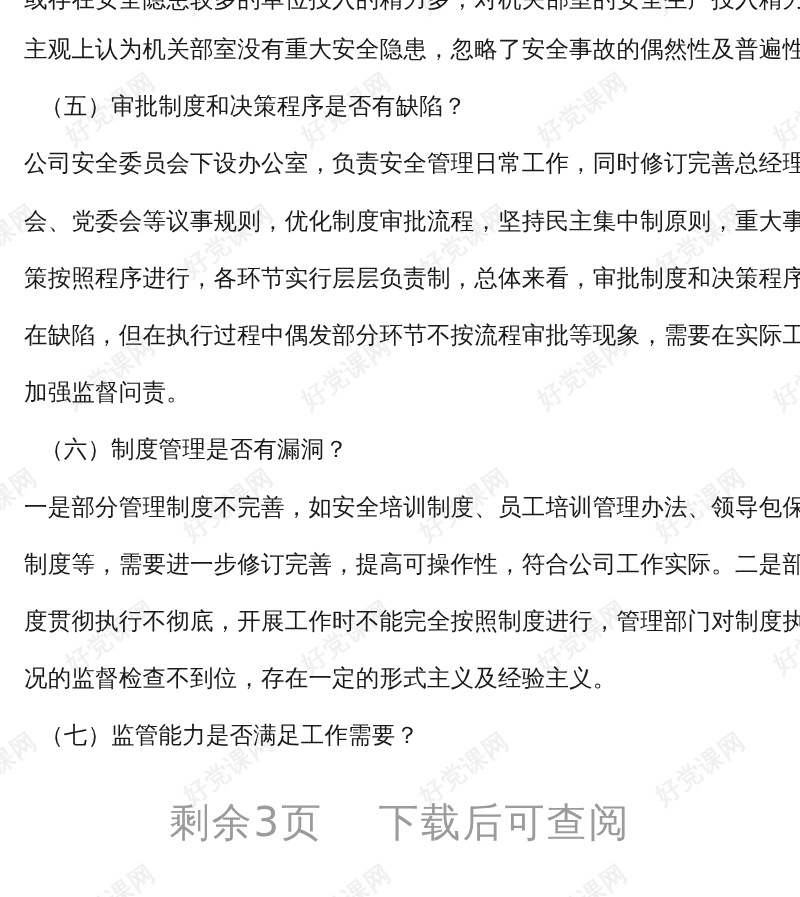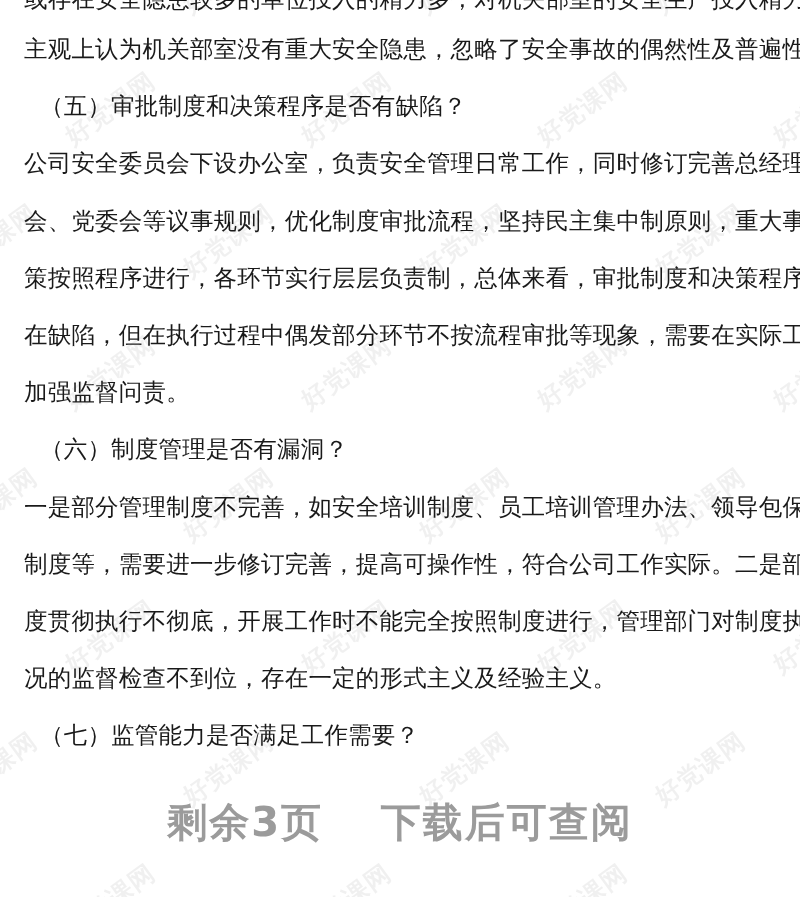--- a/index.html
+++ b/index.html
@@ -95,21 +95,20 @@
     left: 0;
     top: 795px;
     width: 800px;
     text-align: center;
     z-index: 3;
     color: #9b9b9b;
     font-size: 40px;
     letter-spacing: 2px;
     font-family: "DejaVu Sans", "Liberation Sans", sans-serif;
     white-space: nowrap;
-    font-weight: bold;
   }
   #bottom-notice .gap {
     display: inline-block;
     width: 26px;
   }
 </style>
 </head>
 <body>
 
 <div id="page">

